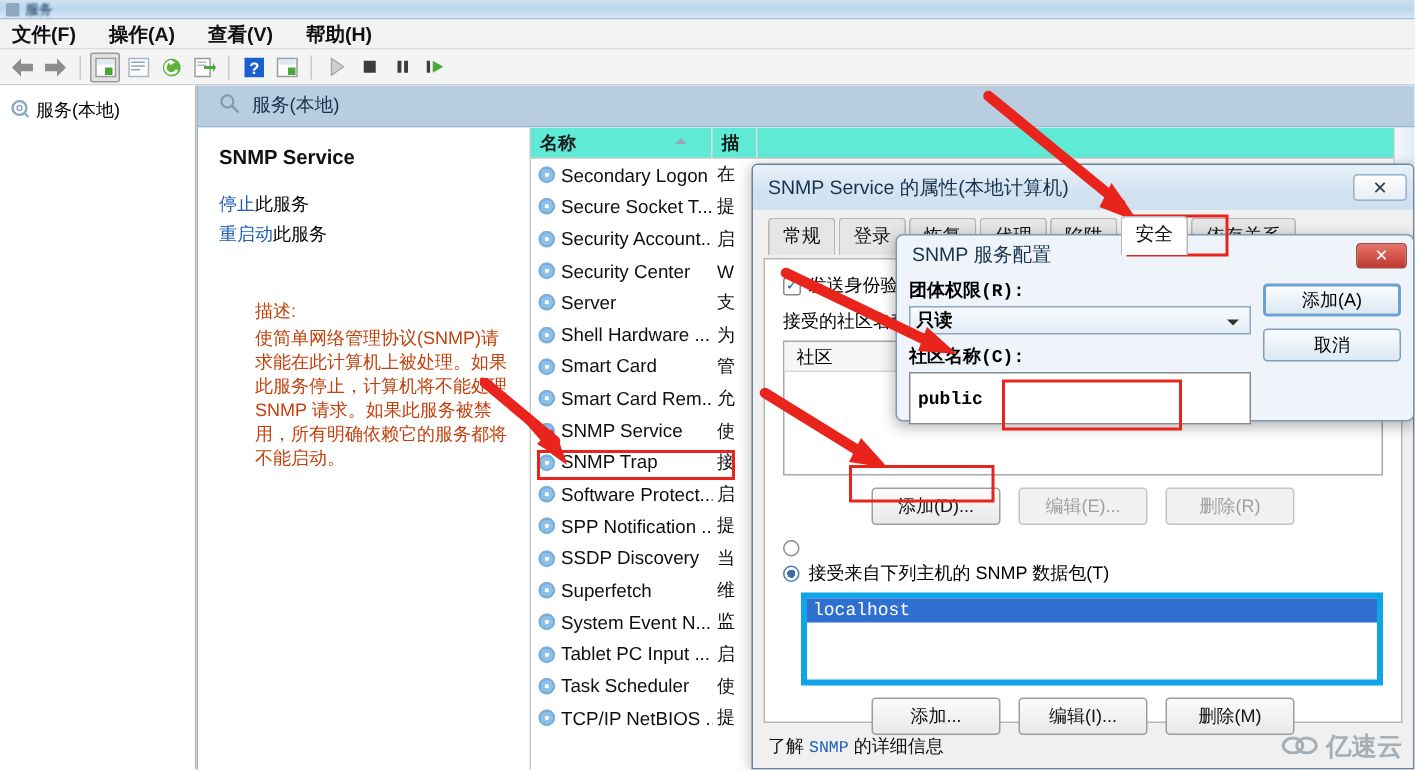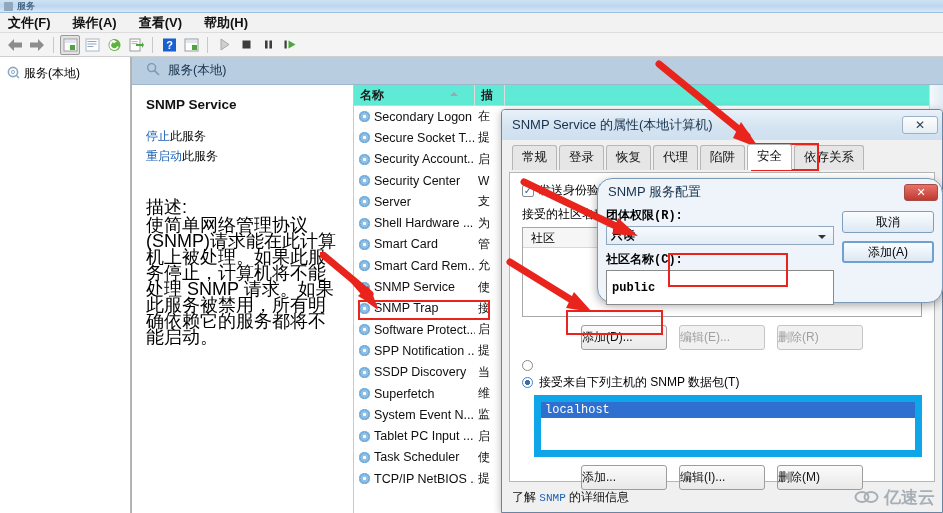--- a/index.html
+++ b/index.html
@@ -75,21 +75,21 @@
   #pane-body { position:absolute; left:0; right:0; top:28px; bottom:0; display:flex; }
 
   
   #detail-col {
     width:222px; padding:12px 10px 0 14px; background:#fff;
     border-right:1px solid #c9c9c9;
   }
   #svc-title { font-size:13.5px; font-weight:bold; color:#111; margin-bottom:16px; }
   .svc-link { color:#1a5fb4; font-size:12px; display:block; margin-bottom:3px; cursor:pointer; }
   .svc-link .tail { color:#000; text-decoration:none; }
-  #desc-block { margin-top:34px; font-size:18px; line-height:16px; color:#000000; }
+  #desc-block { margin-top:34px; font-size:12px; line-height:16px; color:#c2410c;margin-left:24px; }
   #desc-label { margin-bottom:2px; }
 
   
   #list-col { flex:1; position:relative; overflow:hidden; background:#fff; }
   #list-header {
     display:flex; height:21px; background:#5eead4;
     border-bottom:1px solid #d2d2d2; align-items:center;
   }
   .lh-cell {
     font-size:12px; font-weight:bold; color:#1c1c1c;
@@ -164,44 +164,44 @@
   .sec-label { font-size:12px; margin-bottom:4px; }
   #comm-list {
     height:90px; border:1px solid #a8a8a8; background:#fff; margin-bottom:8px;
   }
   #comm-list .ch {
     height:20px; background:#f6f6f6; border-bottom:1px solid #d8d8d8;
     font-size:12px; padding-left:8px; line-height:20px;
   }
   .btn-row { display:flex; gap:12px; justify-content:center; margin-bottom:10px; }
   .btn {
-    min-width:86px; text-align:left; font-size:12px; padding:3px 0;
+    min-width:86px; text-align:center; font-size:12px; padding:3px 14px;
     border:1px solid #9d9d9d; border-radius:3px;
     background:linear-gradient(to bottom,#fbfbfb,#e9e9e9);
     color:#111; white-space:nowrap;
   }
   .btn.disabled { color:#a0a0a0; border-color:#c4c4c4; background:#f1f1f1; }
   .radio-row { display:flex; align-items:center; gap:6px; font-size:12px; margin-bottom:3px; }
   .radio { width:11px;height:11px;border-radius:50%;border:1px solid #8a8a8a;background:#fff; flex:none; position:relative; }
   .radio.on { background:radial-gradient(circle at 50% 50%,#3a6ea5 0 42%, #fff 43% 100%); border-color:#4a7fb5; }
-  #host-list { height:62px; border:7px solid #0ea5e9; background:#fff; margin:4px 0 8px 12px; }
+  #host-list { height:62px; border:4px solid #0ea5e9; background:#fff; margin:4px 0 8px 12px; }
   #host-list .sel {
     background:#2f6fd0; color:#fff; font-size:12px;
     font-family:"Liberation Mono","DejaVu Sans Mono",monospace;
     padding:1px 4px;
   }
   #learn {
     position:absolute; left:10px; bottom:6px; font-size:12px; color:#111;
   }
   #learn a { color:#1a5fb4; text-decoration:none; font-family:"Liberation Mono","DejaVu Sans Mono",monospace; font-size:11px; }
 
   
   #cfg-dialog {
-    position:absolute; left:597px; top:178px; width:346px; height:125px;
-    background:#eef4fa; border:1px solid #7c9bb8; border-radius:15px;
+    position:absolute; left:597px; top:156px; width:346px; height:125px;
+    background:#eef4fa; border:1px solid #7c9bb8; border-radius:5px;
     box-shadow:0 3px 10px rgba(0,0,0,.33);
   }
   #cfg-titlebar { height:26px; display:flex; align-items:center; padding:0 4px 0 10px; }
   #cfg-title { flex:1; font-size:13px; color:#16324c; white-space:nowrap; }
   #cfg-close {
     width:34px;height:17px;border:1px solid #a54a44;border-radius:3px;
     background:linear-gradient(to bottom,#e8736a,#bf3a30);
     display:flex;align-items:center;justify-content:center;font-size:11px;color:#fff;
   }
   #cfg-body { position:absolute; left:8px; right:8px; top:28px; bottom:6px; display:flex; gap:8px; }
@@ -596,22 +596,22 @@
       <div id="perm-select">
         <span>只读</span>
         <span class="caret"></span>
       </div>
       <div class="cfg-label">社区名称(C):</div>
       <div id="comm-name-input">
         <span>public</span>
       </div>
     </div>
     <div id="cfg-right">
+      <span class="cfg-btn primary">添加(A)</span>
       <span class="cfg-btn">取消</span>
-      <span class="cfg-btn primary">添加(A)</span>
     </div>
   </div>
 </div>
 
 <div class="hl-box" style="left:358px; top:300px; width:132px; height:20px;"></div>
 <div class="hl-box" style="left:751px; top:143px; width:68px; height:28px;"></div>
 <div class="hl-box" style="left:668px; top:253px; width:120px; height:34px;"></div>
 <div class="hl-box" style="left:566px; top:310px; width:97px; height:25px;"></div>
 
 <svg class="arrow" style="left:320px; top:252px;" width="80" height="62" viewBox="0 0 80 62">

